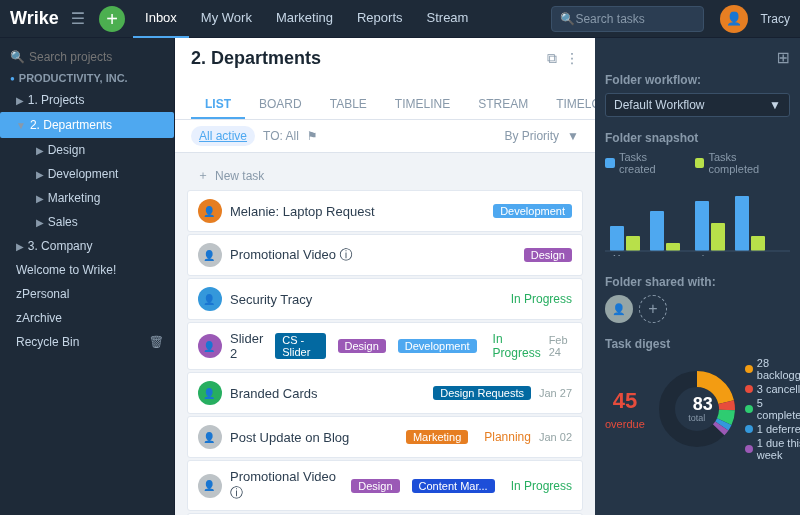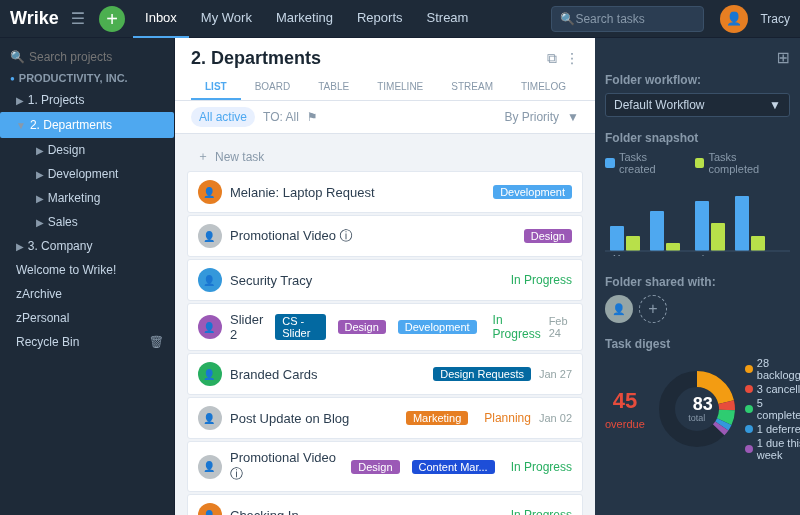--- a/index.html
+++ b/index.html
@@ -39,24 +39,24 @@
 
     
     .content-area { flex: 1; background: #f0f3f7; display: flex; flex-direction: column; overflow: hidden; }
 
     
     .folder-header { background: #fff; padding: 10px 16px 0; border-bottom: 1px solid #dde3ec; }
     .folder-title-row { display: flex; align-items: center; gap: 8px; margin-bottom: 6px; }
     .folder-title { font-size: 18px; font-weight: 600; color: #1a2733; }
     .folder-icons { margin-left: auto; display: flex; gap: 8px; color: #8899aa; }
     .folder-tabs { display: flex; gap: 0; }
-    .folder-tab { padding: 6px 14px; font-size: 10px; color: #8899aa; cursor: pointer; border-bottom: 2px solid transparent; }
+    .folder-tab { padding: 6px 14px; font-size: 12px; color: #8899aa; cursor: pointer; border-bottom: 2px solid transparent; margin-top: 16px; }
     .folder-tab.active { color: #4ea8f0; border-bottom: 2px solid #4ea8f0; font-weight: 600; }
     .folder-filters { background: #fff; padding: 6px 16px; display: flex; align-items: center; gap: 8px; border-bottom: 1px solid #dde3ec; }
-    .filter-btn { background: #e8f0fe; color: #4ea8f0; border: none; border-radius: 10px; padding: 3px 8px; font-size: 12px; cursor: pointer; }
+    .filter-btn { background: #e8f0fe; color: #4ea8f0; border: none; border-radius: 10px; padding: 3px 8px; font-size: 12px; cursor: pointer; text-decoration: underline; }
     .filter-text { color: #8899aa; font-size: 12px; cursor: pointer; }
     .filter-icon { color: #8899aa; font-size: 12px; }
     .sort-btn { margin-left: auto; color: #8899aa; font-size: 12px; cursor: pointer; }
 
     
     .task-list { flex: 1; overflow-y: auto; padding: 8px 12px; background: #f0f3f7; }
     .new-task-row { display: flex; align-items: center; gap: 6px; padding: 6px 10px; color: #8899aa; font-size: 12px; cursor: pointer; }
     .task-row { background: #fff; border: 1px solid #e2e8f0; border-radius: 3px; margin-bottom: 2px; padding: 8px 10px; display: flex; align-items: center; gap: 8px; cursor: pointer; }
     .task-avatar { width: 24px; height: 24px; border-radius: 50%; background: #bdc3c7; flex-shrink: 0; overflow: hidden; display: flex; align-items: center; justify-content: center; font-size: 10px; color: #fff; }
     .task-avatar.blue { background: #3498db; }
@@ -157,22 +157,22 @@
         <span class="arrow">▶</span> Marketing
       </div>
       <div class="sidebar-item">
         <span class="arrow">▶</span> Sales
       </div>
     </div>
     <div class="sidebar-item">
       <span class="arrow">▶</span> 3. Company
     </div>
     <div class="sidebar-item">Welcome to Wrike!</div>
+    <div class="sidebar-item">zPersonal</div>
     <div class="sidebar-item">zArchive</div>
-    <div class="sidebar-item">zPersonal</div>
     <div class="sidebar-item">
       Recycle Bin
       <span class="trash-icon">🗑</span>
     </div>
   </div>
 
   <div class="content-area">
     <div class="folder-header">
       <div class="folder-title-row">
         <span class="folder-title">2. Departments</span>

